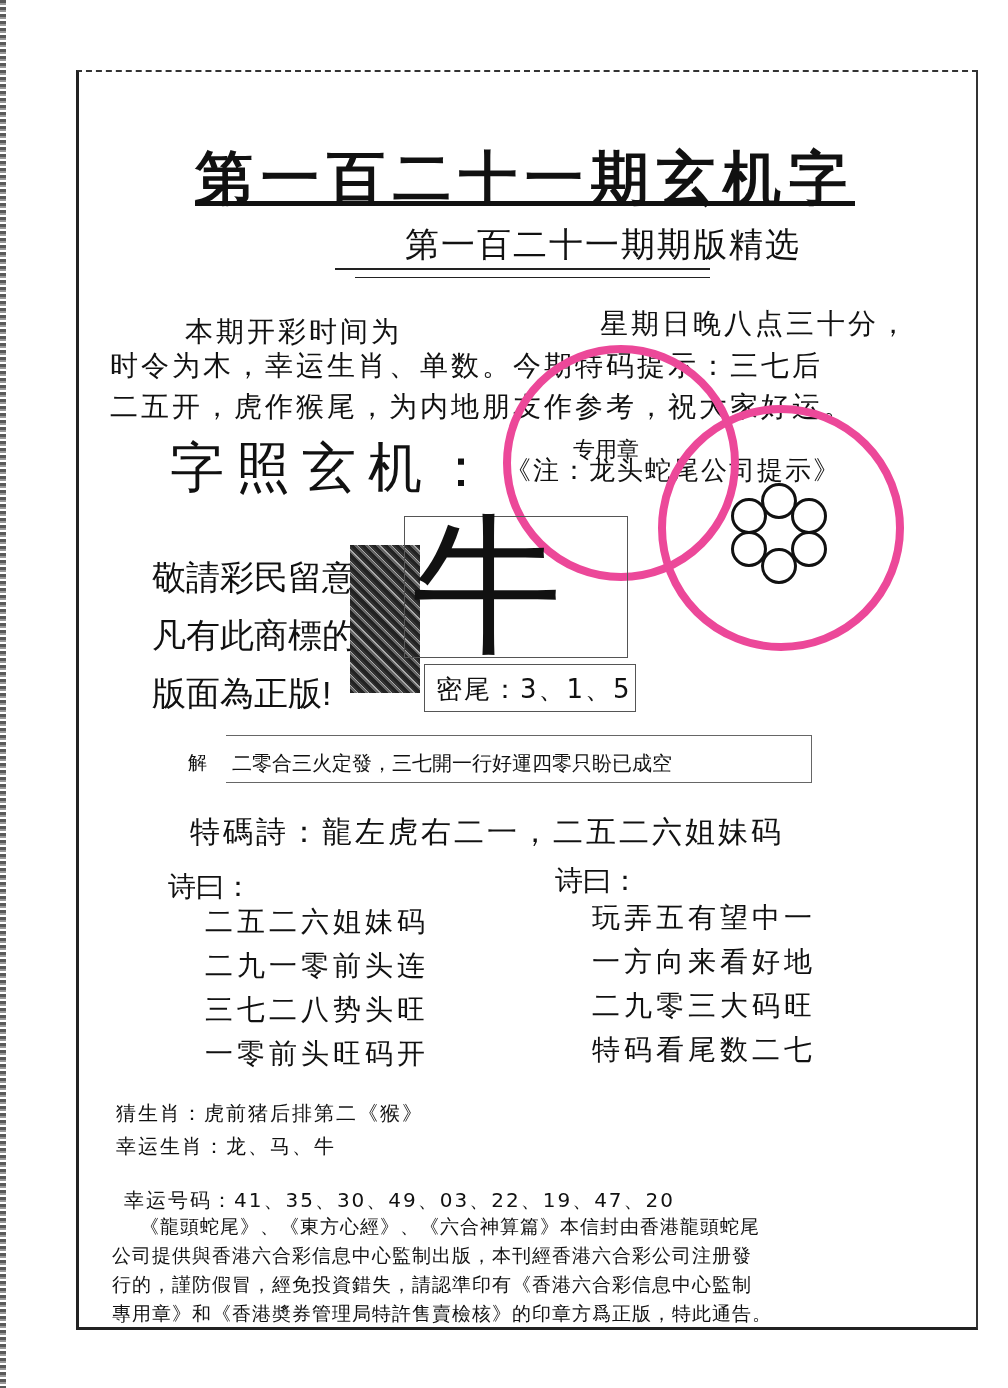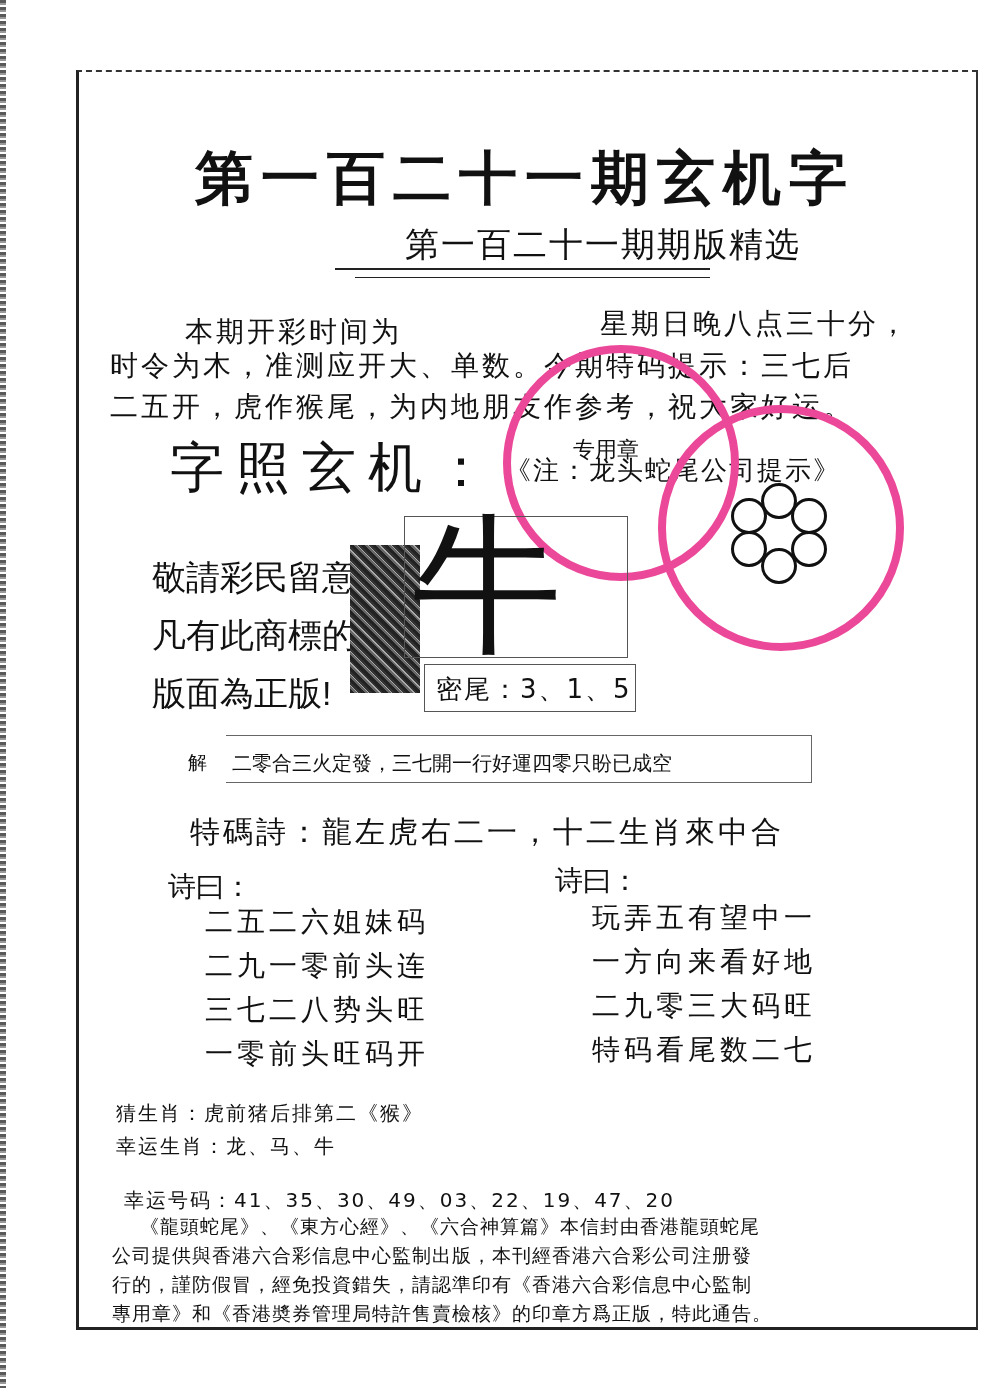--- a/index.html
+++ b/index.html
@@ -3,21 +3,21 @@
 <meta charset="utf-8">
 <style>
   html, body { margin:0; padding:0; }
   body { width:1008px; height:1388px; background:#ffffff; position:relative; overflow:hidden;
          font-family:"DejaVu Sans", sans-serif; color:#111; }
   .scan-edge { position:absolute; left:0; top:0; width:6px; height:1388px;
                background:repeating-linear-gradient(180deg,#222 0 3px,#777 3px 5px,#fff 5px 7px); opacity:.75; }
   .frame { position:absolute; left:76px; top:70px; width:902px; height:1260px;
            border-top:2px dashed #333; border-left:3px solid #222; border-right:2px solid #333; border-bottom:3px solid #222; box-sizing:border-box; }
   .abs { position:absolute; white-space:nowrap; }
-  .title { left:195px; top:140px; font-size:58px; font-weight:bold; letter-spacing:8px; font-family:"DejaVu Serif", serif; }
+  .title { left:195px; top:140px; font-size:58px; font-weight:bold; letter-spacing:8px; font-family:"DejaVu Serif", serif;text-decoration:underline; }
   .subtitle { left:405px; top:222px; font-size:34px; letter-spacing:2px; }
   .rule1 { left:335px; top:268px; width:375px; height:0; border-top:2px solid #222; }
   .rule2 { left:355px; top:277px; width:355px; height:0; border-top:1px solid #222; }
   .body-line { font-size:28px; letter-spacing:3px; }
   .l1a { left:185px; top:313px; }
   .l1b { left:600px; top:305px; }
   .l2 { left:110px; top:347px; }
   .l3 { left:110px; top:388px; }
   .zhao { left:170px; top:432px; font-size:54px; letter-spacing:12px; }
   .stamp { position:absolute; border:8px solid #ec4899; border-radius:50%; }
@@ -56,21 +56,21 @@
 <div class="scan-edge"></div>
 <div class="frame"></div>
 
 <div class="abs title">第一百二十一期玄机字</div>
 <div class="abs subtitle">第一百二十一期期版精选</div>
 <div class="abs rule1"></div>
 <div class="abs rule2"></div>
 
 <div class="abs body-line l1a">本期开彩时间为</div>
 <div class="abs body-line l1b">星期日晚八点三十分，</div>
-<div class="abs body-line l2">时令为木，准测应开大、单数。今期特码提示：三七后</div>
+<div class="abs body-line l2">时令为木，幸运生肖、单数。今期特码提示：三七后</div>
 <div class="abs body-line l3">二五开，虎作猴尾，为内地朋友作参考，祝大家好运。</div>
 
 <div class="abs zhao">字照玄机：</div>
 <div class="abs note">《注：龙头蛇尾公司提示》</div>
 
 <div class="stamp stamp1">
   <span class="stamp-text" style="left:62px;top:82px;">专用章</span>
 </div>
 <div class="stamp stamp2">
   <span class="ring" style="left:95px;top:70px;"></span>
@@ -93,21 +93,21 @@
 
 <div class="abs tail-box"></div>
 <div class="abs tail-text">
   <span>密尾：</span><span>3、1、5</span>
 </div>
 
 <div class="abs jie-label">解</div>
 <div class="abs jie-box"></div>
 <div class="abs jie-text">二零合三火定發，三七開一行好運四零只盼已成空</div>
 
-<div class="abs poem-main">特碼詩：龍左虎右二一，十二生肖來中合</div>
+<div class="abs poem-main">特碼詩：龍左虎右二一，二五二六姐妹码</div>
 
 <div class="abs shiyue sy1">诗曰：</div>
 <div class="abs shiyue sy2">诗曰：</div>
 
 <div class="abs poem-col pc1">
   <div>二五二六姐妹码</div>
   <div>二九一零前头连</div>
   <div>三七二八势头旺</div>
   <div>一零前头旺码开</div>
 </div>

